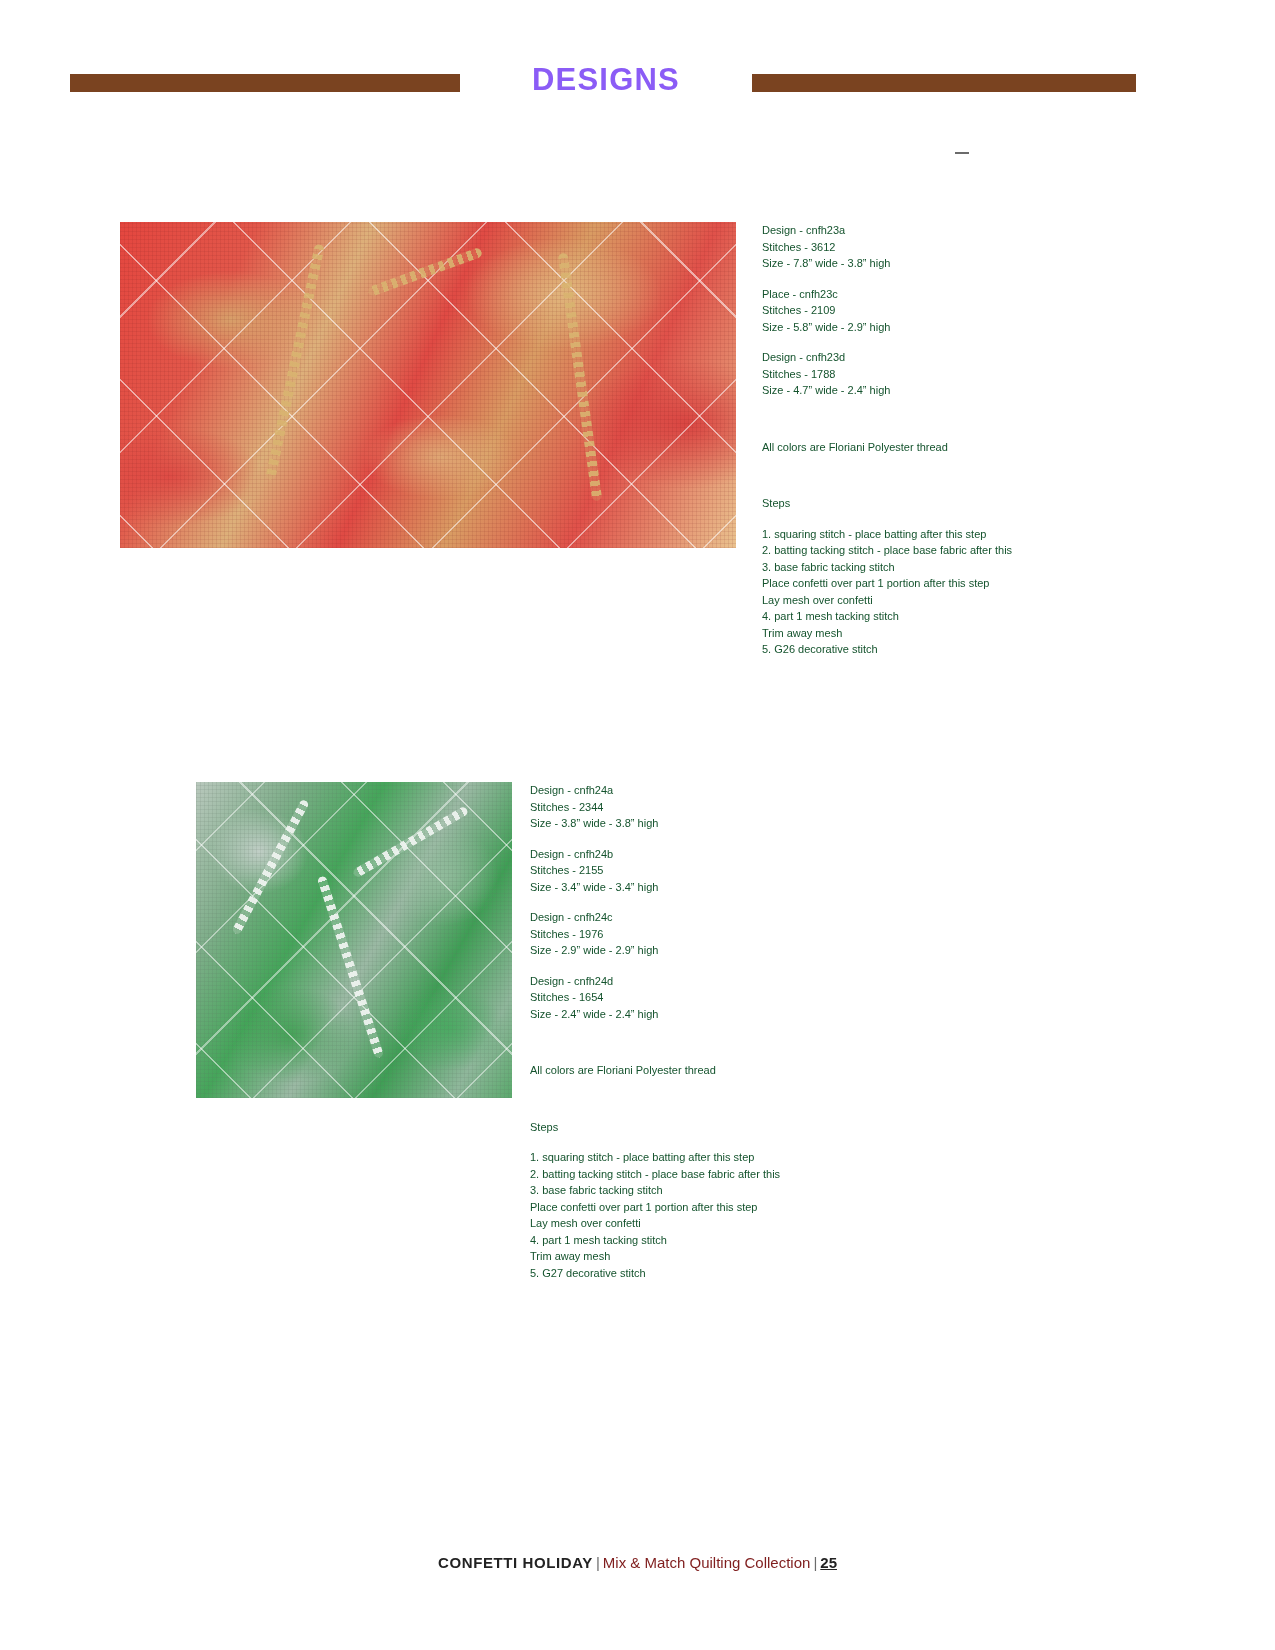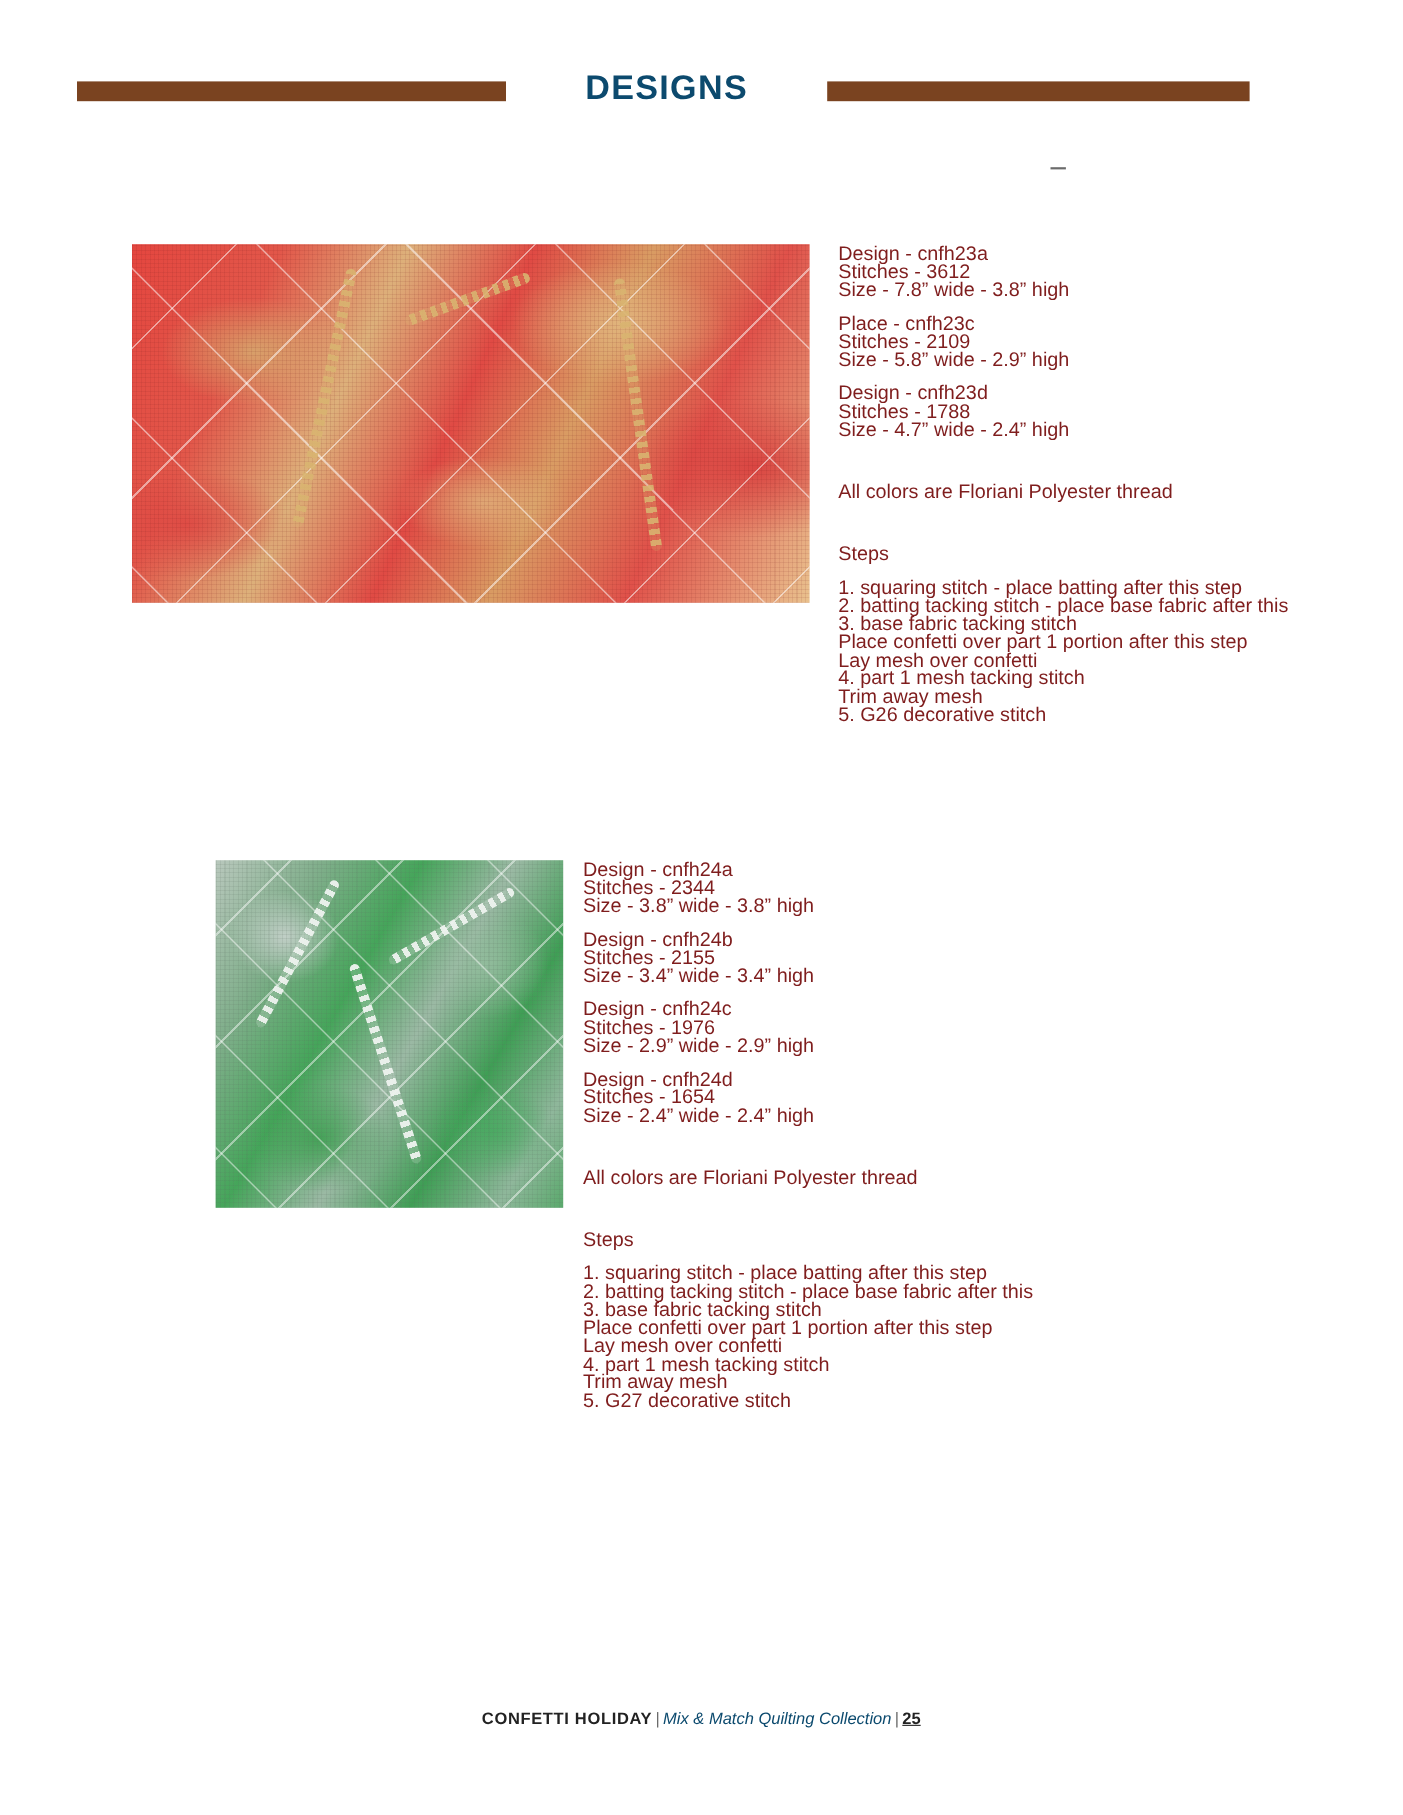--- a/index.html
+++ b/index.html
@@ -34,44 +34,44 @@
   .rule-right { left: 752px; width: 384px; }
   .header-title {
     position: absolute;
     top: 0;
     left: 460px;
     width: 292px;
     text-align: center;
     font-size: 31px;
     font-weight: bold;
     letter-spacing: 1.2px;
-    color: #0c4a6e;
+    color: #8b5cf6;
   }
 
   
   .stray-dash {
     position: absolute;
     top: 152px;
     left: 955px;
     width: 14px;
     height: 2px;
     background: #6b6b6b;
   }
 
   .swatch {
     position: absolute;
     overflow: hidden;
     background: #d8d8d8;
   }
 
   .info {
     position: absolute;
-    font-size: 18px;
+    font-size: 11px;
     line-height: 16.5px;
-    color: #7f1d1d;
+    color: #14532d;
   }
   .info .grp { margin-bottom: 14px; }
   .info .grp div { white-space: nowrap; }
 
   .allcolors { margin-bottom: 14px; }
   .allcolors div { white-space: nowrap; margin-top: 40px; }
 
   .steps div { white-space: nowrap; }
   .steps .b { font-weight: normal; }
 
@@ -143,21 +143,21 @@
     position: absolute;
     top: 1554px;
     left: 0;
     width: 100%;
     text-align: center;
     font-size: 15px;
     color: #222;
   }
   .footer .brand { font-weight: bold; letter-spacing: .6px; }
   .footer .sep { color: #6b6b6b; padding: 0 3px; }
-  .footer .coll { font-style: italic; color: #0c4a6e; }
+  .footer .coll { color: #7f1d1d; }
   .footer .pg { font-weight: bold; text-decoration: underline; }
 </style>
 </head>
 <body>
 
 <div class="header">
   <div class="rule rule-left"></div>
   <div class="header-title">DESIGNS</div>
   <div class="rule rule-right"></div>
 </div>

